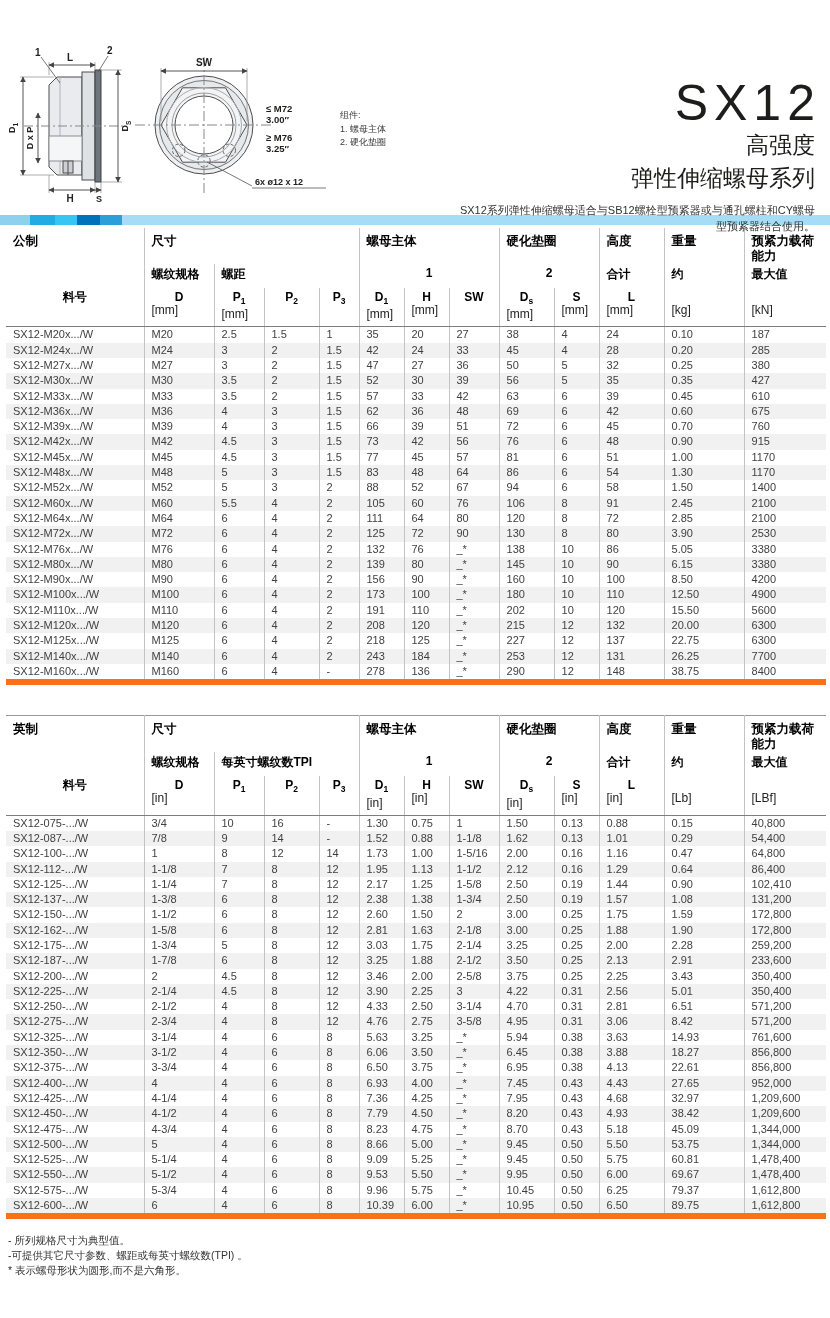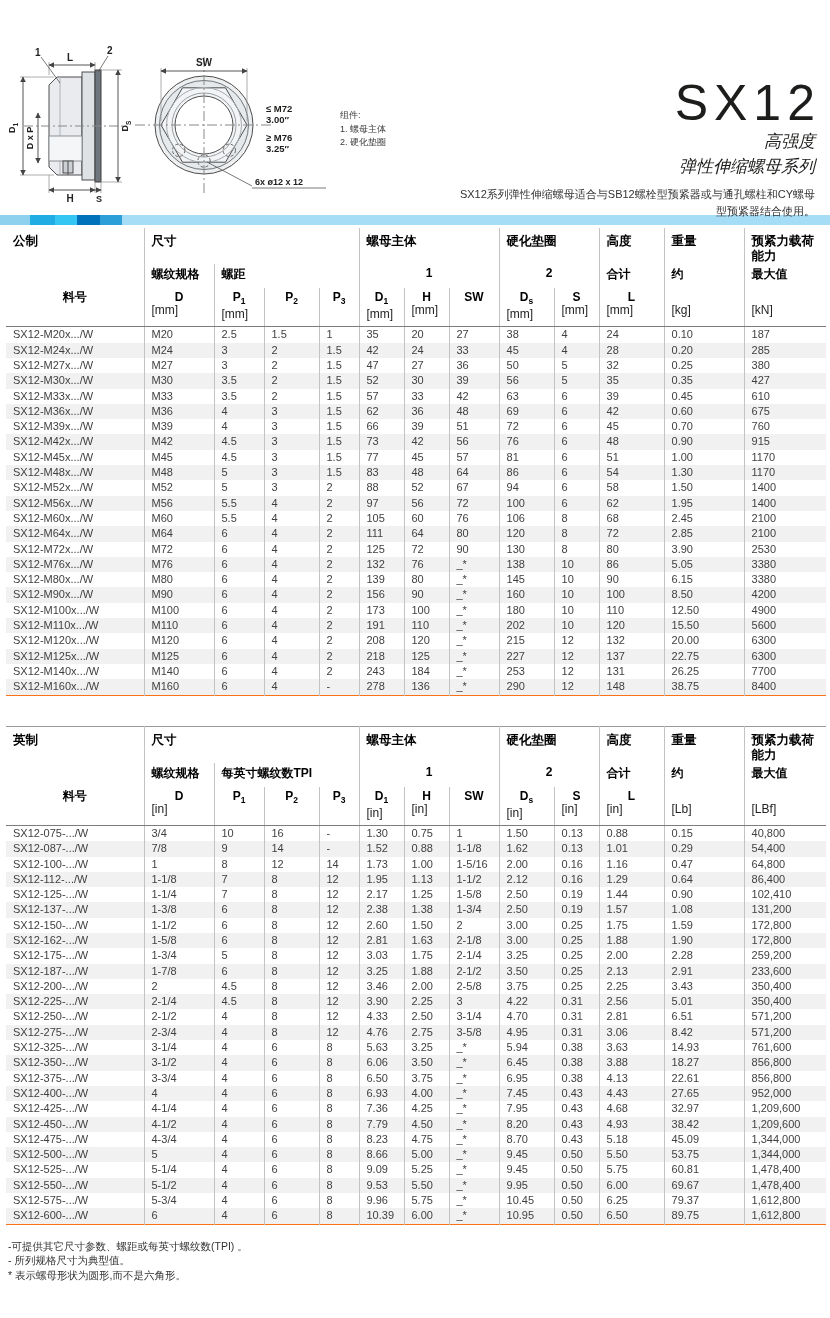--- a/index.html
+++ b/index.html
@@ -3,30 +3,30 @@
 <meta charset="utf-8">
 <style>
   html,body{margin:0;padding:0;background:#fff;}
   .page{position:relative;width:830px;height:1318px;background:#fff;overflow:hidden;
         font-family:"Liberation Sans","DejaVu Sans",sans-serif;color:#222;}
   
   .top{position:relative;height:215px;}
   .drawing{position:absolute;left:4px;top:44px;}
   .titleblock{position:absolute;right:15px;top:50px;text-align:right;color:#1d1d1b;margin-top:28px;}
   .title{font-size:50px;line-height:1;letter-spacing:6px;margin-right:-6px;font-weight:400;}
-  .subtitle{font-size:17px;line-height:1.3;margin-top:3px;font-weight:400;font-style:italic;}
+  .subtitle{font-size:23px;line-height:1.3;margin-top:3px;font-weight:400;}
   .desc{font-size:11px;line-height:1.5;color:#333;margin:8px 0 0 auto;width:360px;}
   
   .accent-bar{height:10px;width:830px;display:flex;}
   .accent-bar div{height:100%;}
   .seg1{width:30px;}.seg2{width:25px;}.seg3{width:22px;}.seg4{width:23px;}.seg5{width:22px;}
   
   .tablewrap{margin:3px 4px 0 6px;}
   table.data-table{border-collapse:collapse;table-layout:fixed;width:820px;
-        border-bottom:1px solid #f97316;}
+        border-bottom:6px solid #f97316;}
   table.topline{border-top:1px solid #9b9b9b;margin-top:30px;}
   th{text-align:left;font-weight:bold;color:#000;}
   .bl{border-left:1px solid #c3c3c3;}
   .h1{font-size:12.5px;padding:6px 7px 0 7px;height:26px;vertical-align:top;line-height:15px;}
   .h2{font-size:12px;padding:2px 7px 0 7px;height:22px;vertical-align:top;}
   .ctr{text-align:center;}
   .h3{padding:2px 7px 5px 7px;vertical-align:top;border-bottom:1px solid #7d7d7d;}
   .clabel{font-weight:bold;font-size:12px;line-height:14px;min-height:14px;text-align:center;}
   .clabel sub{font-size:8.5px;}
   .cunit{font-weight:normal;font-size:12px;line-height:13px;color:#222;min-height:13px;}
@@ -400,46 +400,31 @@
             <td class="bl">88</td>
             <td class="bl">52</td>
             <td class="bl">67</td>
             <td class="bl">94</td>
             <td class="bl">6</td>
             <td class="bl">58</td>
             <td class="bl">1.50</td>
             <td class="bl">1400</td>
           </tr>
           <tr>
-            <td>SX12-M56x.../W</td>
-            <td class="bl">M56</td>
-            <td class="bl">5.5</td>
-            <td class="bl">4</td>
-            <td class="bl">2</td>
-            <td class="bl">97</td>
-            <td class="bl">56</td>
-            <td class="bl">72</td>
-            <td class="bl">100</td>
-            <td class="bl">6</td>
-            <td class="bl">62</td>
-            <td class="bl">1.95</td>
-            <td class="bl">1400</td>
-          </tr>
-          <tr>
             <td>SX12-M60x.../W</td>
             <td class="bl">M60</td>
             <td class="bl">5.5</td>
             <td class="bl">4</td>
             <td class="bl">2</td>
             <td class="bl">105</td>
             <td class="bl">60</td>
             <td class="bl">76</td>
             <td class="bl">106</td>
             <td class="bl">8</td>
-            <td class="bl">68</td>
+            <td class="bl">91</td>
             <td class="bl">2.45</td>
             <td class="bl">2100</td>
           </tr>
           <tr>
             <td>SX12-M64x.../W</td>
             <td class="bl">M64</td>
             <td class="bl">6</td>
             <td class="bl">4</td>
             <td class="bl">2</td>
             <td class="bl">111</td>
@@ -1086,18 +1071,18 @@
             <td class="bl">0.50</td>
             <td class="bl">6.50</td>
             <td class="bl">89.75</td>
             <td class="bl">1,612,800</td>
           </tr>
         </tbody>
       </table>
   </div>
 
   <div class="footnotes">
+    <div>- 所列规格尺寸为典型值。</div>
     <div>-可提供其它尺寸参数、螺距或每英寸螺纹数(TPI) 。</div>
-    <div>- 所列规格尺寸为典型值。</div>
     <div>* 表示螺母形状为圆形,而不是六角形。</div>
   </div>
 
 </div>
 
 </body></html>

